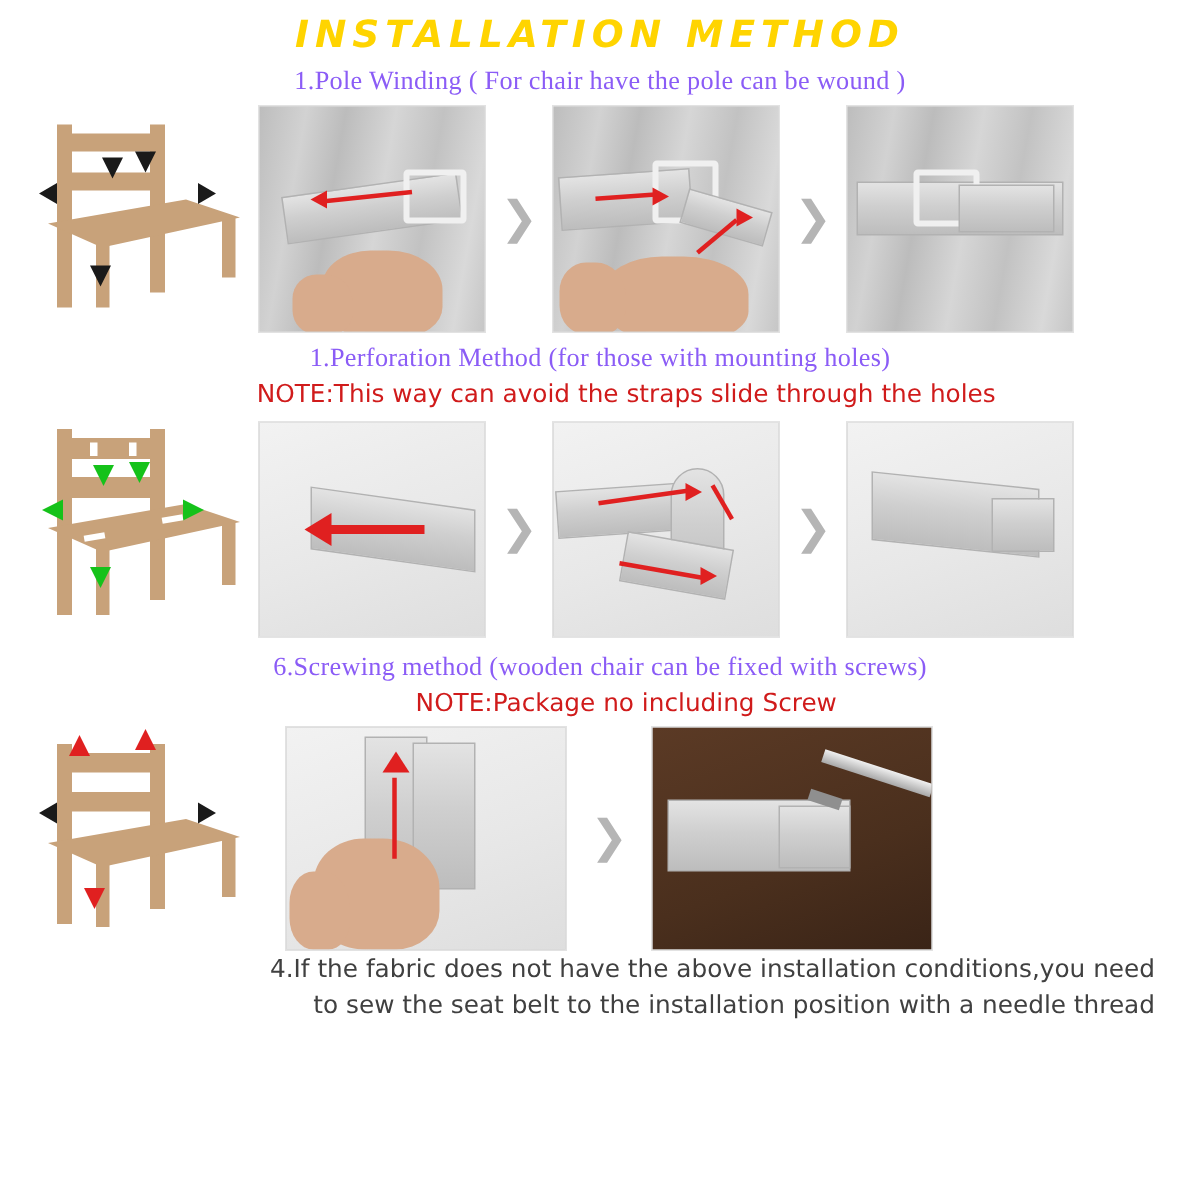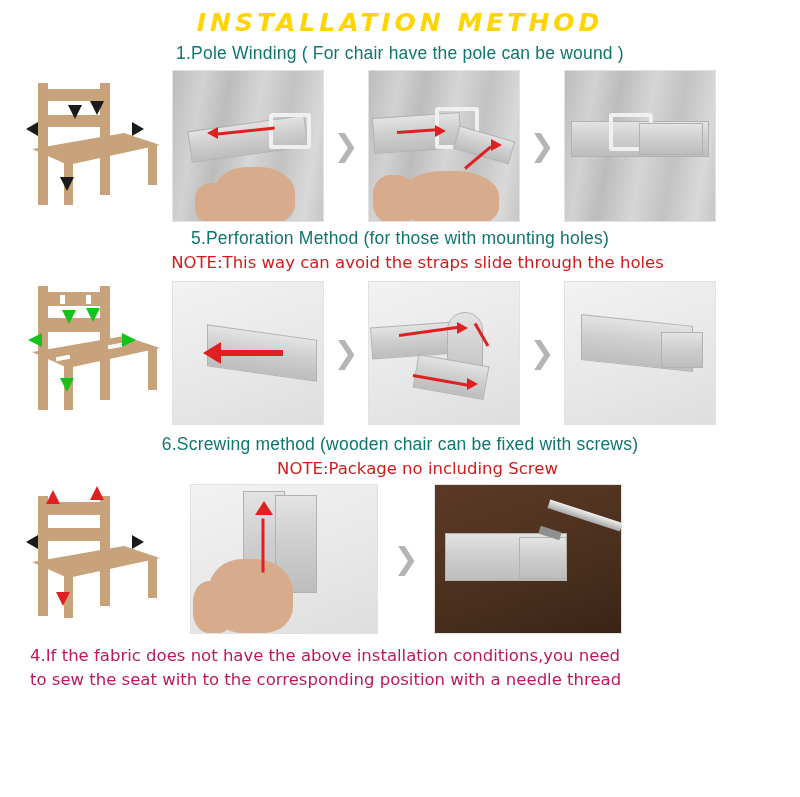--- a/index.html
+++ b/index.html
@@ -31,24 +31,24 @@
     font-weight: bold;
     padding-top: 8px;
     font-family: "DejaVu Sans", sans-serif;
     font-style: italic;
   }
 
   
   .heading {
     text-align: center;
     font-size: 17.5px;
-    color: #0f766e;
+    color: #8b5cf6;
     letter-spacing: 0.2px;
     margin-top: 6px;
-    font-family: Liberation Sans, sans-serif;
+    font-family: Liberation Serif, serif;
   }
   .note {
     text-align: center;
     font-size: 16.5px;
     color: #d01b1b;
     margin-top: 4px;
     font-family: "DejaVu Sans", sans-serif;
     padding-left: 35px;
   }
 
@@ -127,25 +127,24 @@
   }
   .ra-head {
     position: absolute;
     width: 0; height: 0;
     border-top: 6px solid transparent;
     border-bottom: 6px solid transparent;
   }
 
   
   .bottom-text {
-    text-align: left;
+    text-align: right;
     font-size: 16.5px;
-    color: #be185d;
+    color: #404040;
     line-height: 1.45;
-    margin-top: 10px;
     padding: 0 30px;
     font-family: "DejaVu Sans", sans-serif;
   }
 </style>
 </head>
 <body>
 
 <div class="page">
 
   <div class="title">INSTALLATION METHOD</div>
@@ -204,21 +203,21 @@
     <div class="arrow-sep">❯</div>
 
     <div class="photo bordered" style="width:150px;height:150px">
       <div class="bg-curtain"></div>
       <div class="strap" style="left:6px;top:50px;width:136px;height:34px;"></div>
       <div class="buckle" style="left:44px;top:42px;width:36px;height:30px;"></div>
       <div class="strap" style="left:74px;top:52px;width:62px;height:30px;"></div>
     </div>
   </div>
 
-  <div class="heading">5.Perforation Method (for those with mounting holes)</div>
+  <div class="heading">1.Perforation Method (for those with mounting holes)</div>
   <div class="note">NOTE:This way can avoid the straps slide through the holes</div>
 
   <div class="row">
 
     <div class="chair-cell">
       <svg width="160" height="150" viewBox="0 0 160 150">
         <rect x="26" y="84" width="10" height="48" fill="#c8a27a"></rect>
         <rect x="88" y="84" width="10" height="38" fill="#c8a27a"></rect>
         <rect x="26" y="8" width="10" height="78" fill="#c8a27a"></rect>
         <rect x="88" y="8" width="10" height="78" fill="#c8a27a"></rect>
@@ -314,16 +313,16 @@
       <div class="bg-dark"></div>
       <div class="strap" style="left:10px;top:48px;width:120px;height:46px;"></div>
       <div class="strap" style="left:84px;top:52px;width:46px;height:40px;"></div>
       <div style="position:absolute;left:112px;top:26px;width:76px;height:9px;background:linear-gradient(180deg,#f0f0f0,#a8a8a8);transform:rotate(18deg);"></div>
       <div style="position:absolute;left:104px;top:44px;width:22px;height:8px;background:#8f8f8f;transform:rotate(18deg);"></div>
     </div>
   </div>
 
   <div class="bottom-text">
     <div>4.If the fabric does not have the above installation conditions,you need</div>
-    <div>to sew the seat with to the corresponding position with a needle thread</div>
+    <div>to sew the seat belt to the installation position with a needle thread</div>
   </div>
 
 </div>
 
 </body></html>

